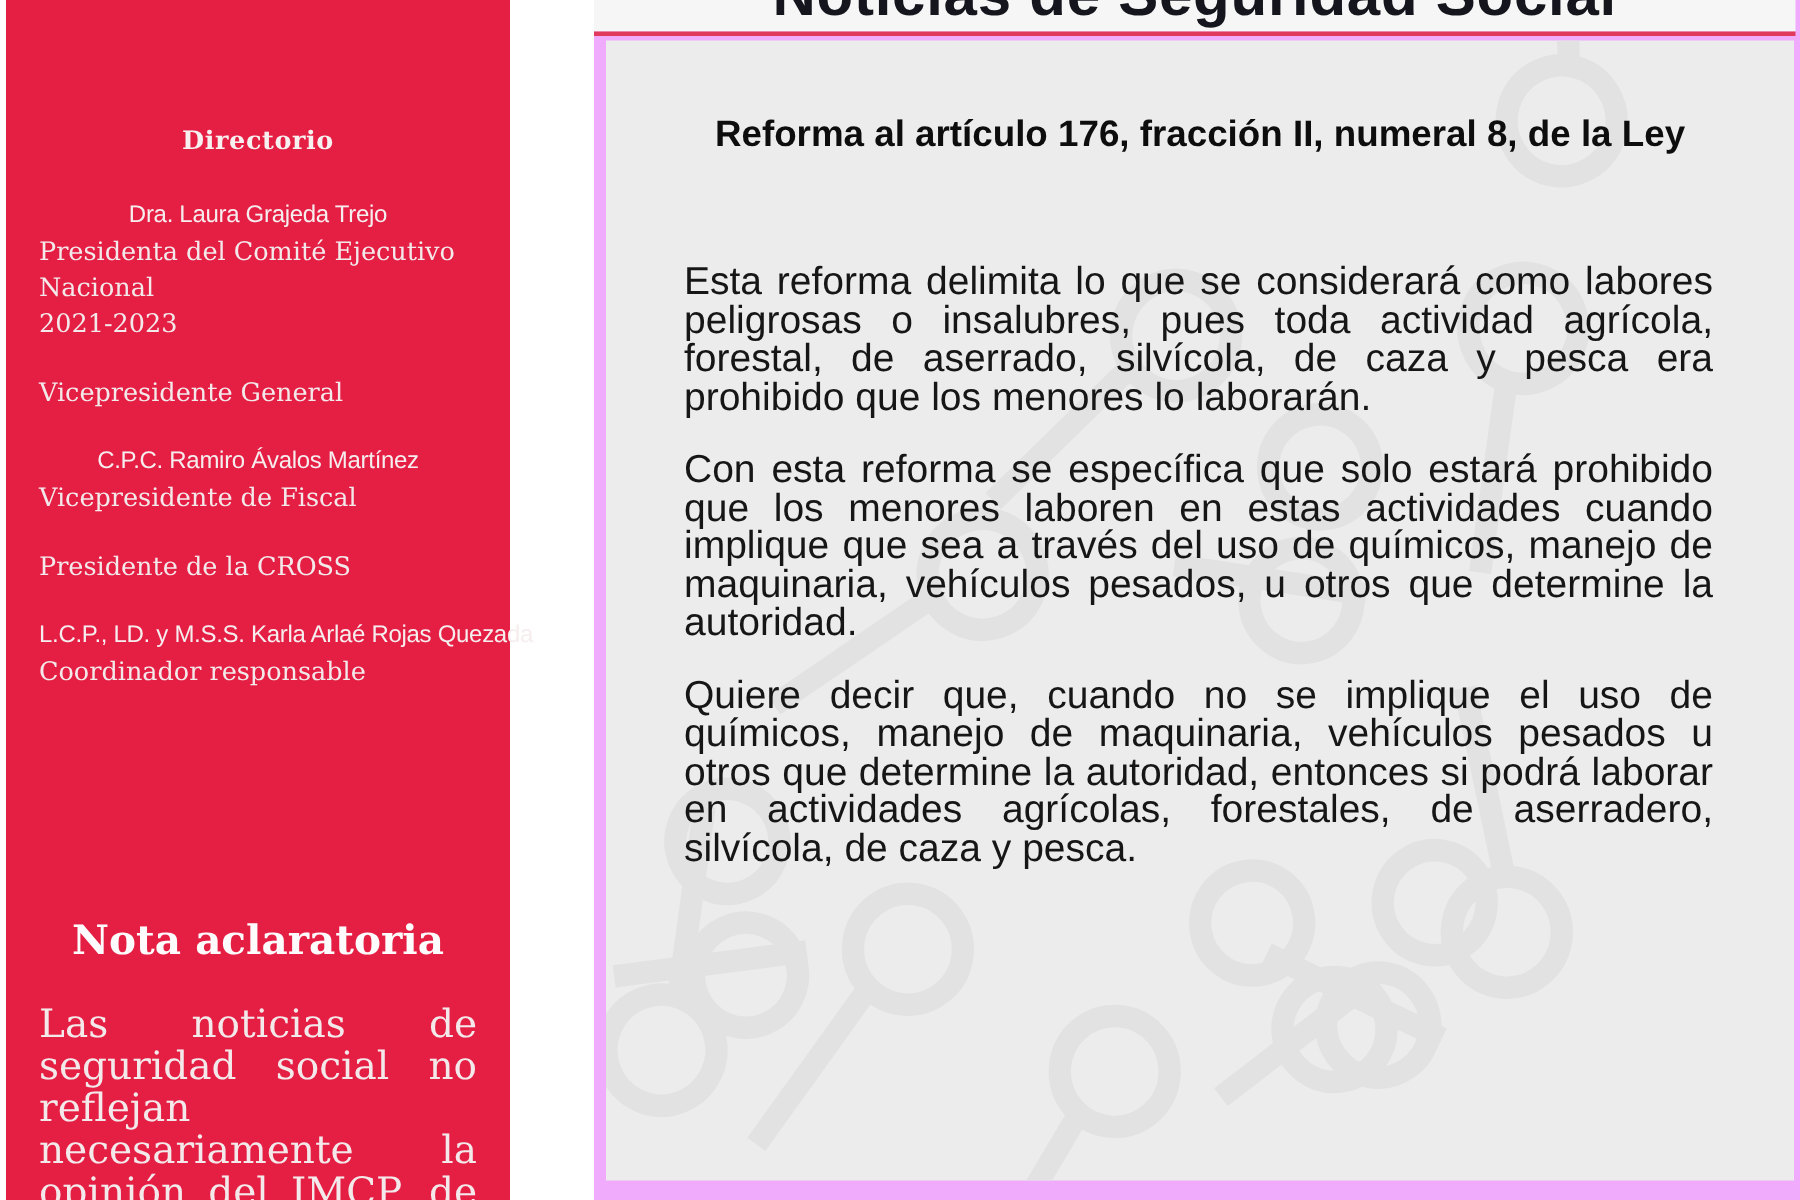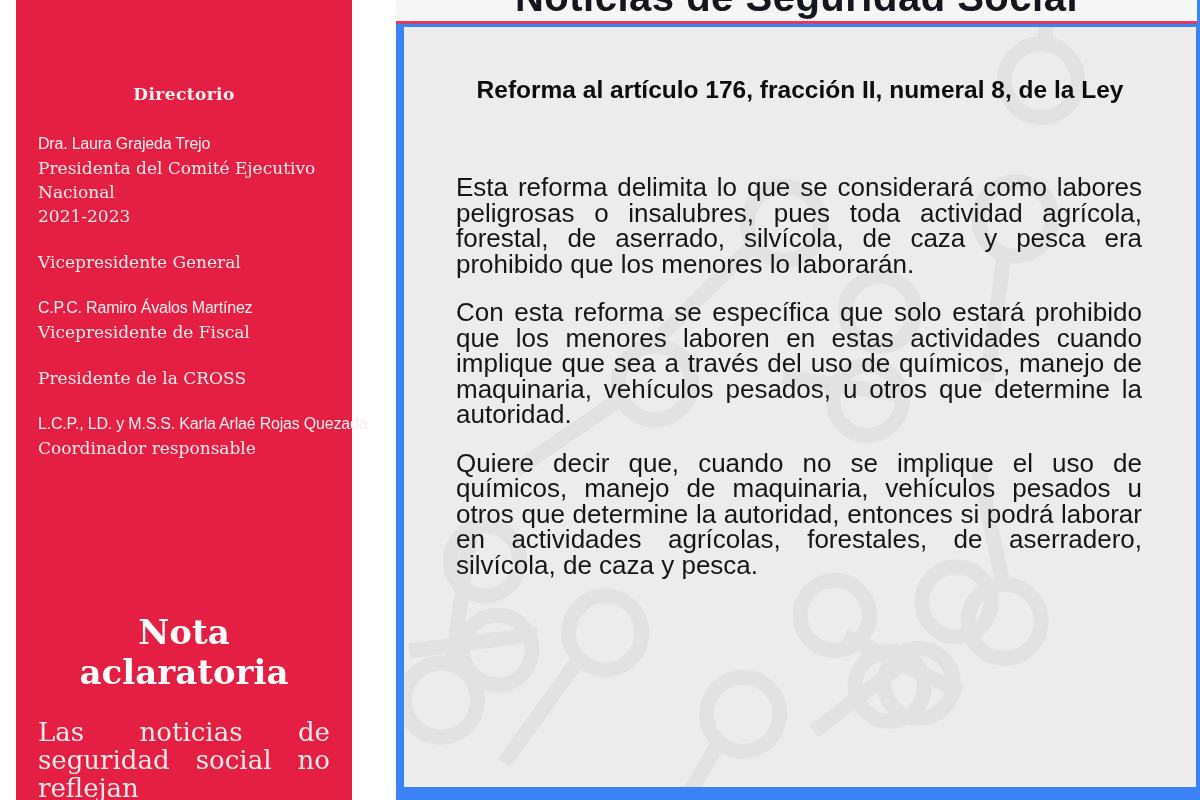--- a/index.html
+++ b/index.html
@@ -2,47 +2,47 @@
 <html><head>
 <meta charset="utf-8">
 <style>
   html,body{margin:0;padding:0;}
   body{
     width:1200px;height:800px;position:relative;overflow:hidden;
     background:#ffffff;font-family:"Liberation Sans",sans-serif;
   }
   
   .sidebar{
-    position:absolute;left:16px;top:0;width:336px;height:800px;
+    position:absolute;left:4px;top:0;width:336px;height:800px;
     background:#e51e44;color:#f6edee;
   }
   .directory{position:absolute;top:84px;left:0;right:0;padding:0 22px;}
   .directory-heading{
     text-align:center;font-family:"DejaVu Serif",serif;font-weight:bold;
     font-size:17px;letter-spacing:.4px;margin:0 0 28px 0;color:#f7f0f1;
   }
   .member{margin-bottom:22px;}
   .member-name{
     font-family:"Liberation Sans",sans-serif;font-size:16px;line-height:24px;
-    letter-spacing:-0.2px;white-space:nowrap;color:#f6edee;
+    letter-spacing:-0.2px;white-space:nowrap;color:#f6edee;text-align:center;
   }
   .member-role{
     font-family:"DejaVu Serif",serif;font-size:17px;line-height:24px;color:#f3e9ea;
   }
   .nota{position:absolute;top:612px;left:0;right:0;padding:0 22px;}
   .nota-heading{
     text-align:center;font-family:"DejaVu Serif",serif;font-weight:bold;
-    font-size:34px;margin:0 0 26px 0;color:#fdfbfb;
+    font-size:27px;margin:0 0 26px 0;color:#fdfbfb;
   }
   .nota-text{
     font-family:"DejaVu Serif",serif;font-size:26px;line-height:28px;
     text-align:justify;color:#f3e9ea;margin:0;
   }
   
-  .right-panel{position:absolute;left:396px;top:0;right:0;height:800px;background:#3b82f6;}
+  .right-panel{position:absolute;left:396px;top:0;right:0;height:800px;background:#f0abfc;}
   .top-band{
     position:absolute;top:0;left:0;right:3px;height:21px;
     background:#f6f6f6;overflow:hidden;
   }
   .masthead-title{
     position:absolute;top:-25px;left:0;right:0;margin:0;text-align:center;
     font-family:"Liberation Sans",sans-serif;font-weight:bold;font-size:40px;
     letter-spacing:.5px;color:#15151d;white-space:nowrap;
   }
   .red-rule{position:absolute;top:21px;left:0;right:3px;height:3px;background:#e23a5f;}

